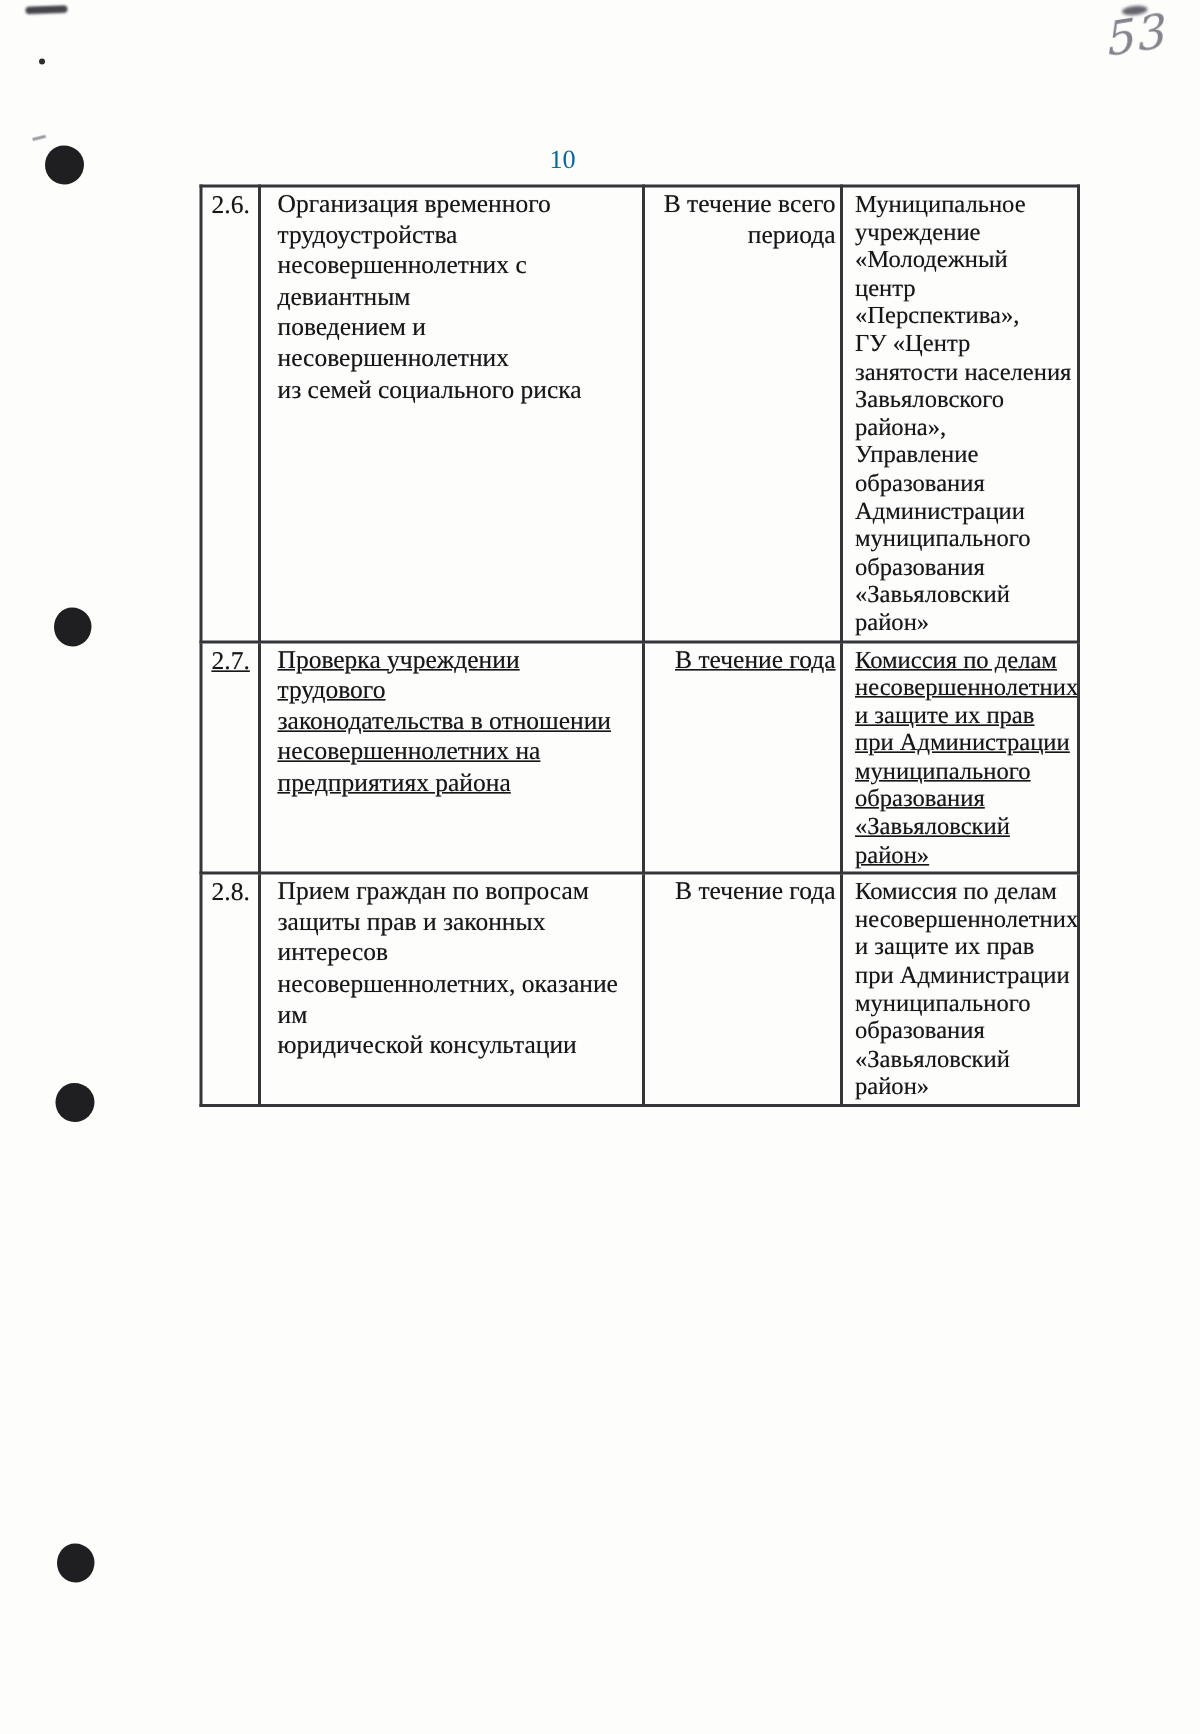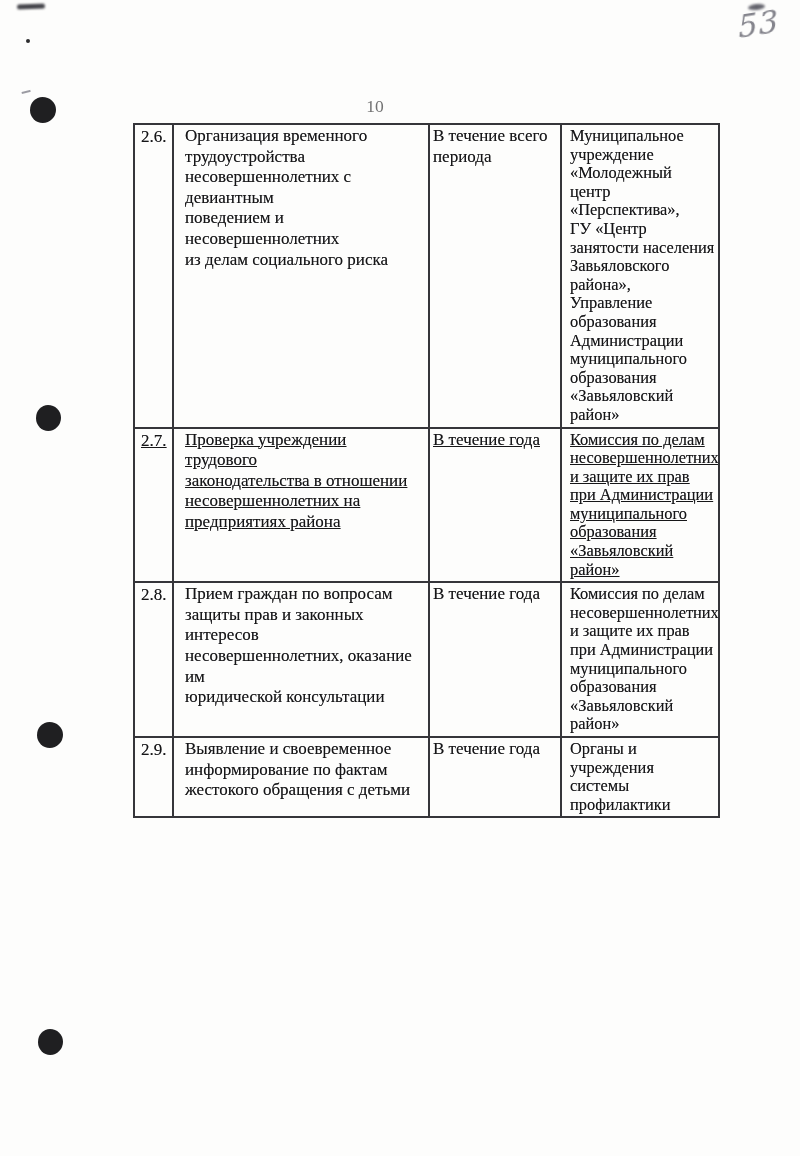--- a/index.html
+++ b/index.html
@@ -75,21 +75,21 @@
     opacity: 0.85;
   }
 
   
   .page-number {
     position: absolute;
     left: 340px; top: 96px;
     width: 70px;
     text-align: center;
     font-size: 17.5px;
-    color: #737373;
+    color: #0369a1;
   }
 
   
   .doc-table {
     position: absolute;
     left: 133px; top: 123px;
     width: 585px;
     border-collapse: collapse;
     table-layout: fixed;
     font-size: 17px;
@@ -102,21 +102,21 @@
     white-space: pre-line;
     overflow: hidden;
   }
   .col-num  { width: 39px;  }
   .col-act  { width: 256px; }
   .col-time { width: 132px; }
   .col-resp { width: 158px; }
 
   td.c-num  { padding: 1px 12px 2px 6px; line-height: 21px; }
   td.c-act  { padding: 1px 6px 2px 11px; line-height: 20.6px; }
-  td.c-time { padding: 1px 3px 2px 3px; text-align: left; line-height: 20.6px; }
+  td.c-time { padding: 1px 3px 2px 3px; text-align: right; line-height: 20.6px; }
   td.c-resp { padding: 2px 3px 2px 8px; line-height: 18.6px; font-size: 16.4px; }
 
   tr.r0 { height: 92px;  }
   tr.r1 { height: 276px; }
   tr.r2 { height: 149px; text-decoration: underline; }
   tr.r3 { height: 150px; margin-top: 40px; }
   tr.r4 { height: 52px;  }
 </style>
 </head>
 <body>
@@ -141,21 +141,21 @@
       <col class="col-time">
       <col class="col-resp">
   </colgroup>
   <tbody>
     <tr class="r1">
       <td class="c-num">2.6.</td>
       <td class="c-act">Организация временного
 трудоустройства
 несовершеннолетних с девиантным
 поведением и несовершеннолетних
-из делам социального риска</td>
+из семей социального риска</td>
       <td class="c-time">В течение всего
 периода</td>
       <td class="c-resp">Муниципальное
 учреждение
 «Молодежный центр
 «Перспектива»,
 ГУ «Центр
 занятости населения
 Завьяловского
 района»,
@@ -192,24 +192,14 @@
       <td class="c-time">В течение года</td>
       <td class="c-resp">Комиссия по делам
 несовершеннолетних
 и защите их прав
 при Администрации
 муниципального
 образования
 «Завьяловский
 район»</td>
     </tr>
-    <tr class="r4">
-      <td class="c-num">2.9.</td>
-      <td class="c-act">Выявление и своевременное
-информирование по фактам
-жестокого обращения с детьми</td>
-      <td class="c-time">В течение года</td>
-      <td class="c-resp">Органы и
-учреждения системы
-профилактики</td>
-    </tr>
   </tbody>
 </table>
 
 </body></html>

